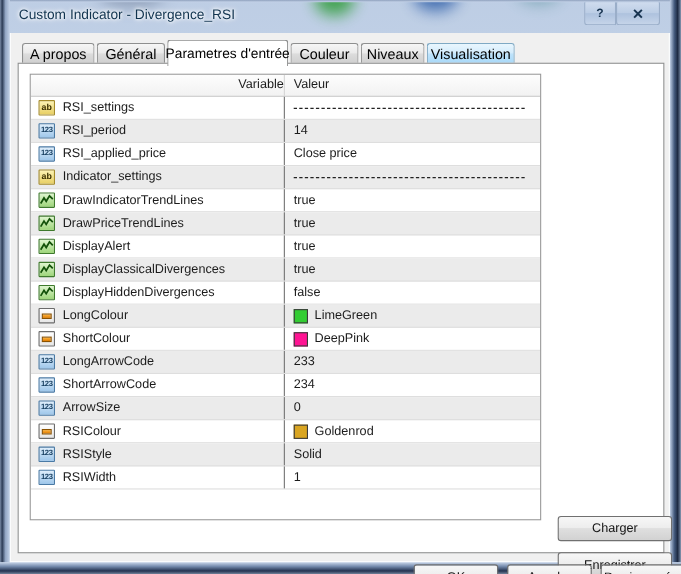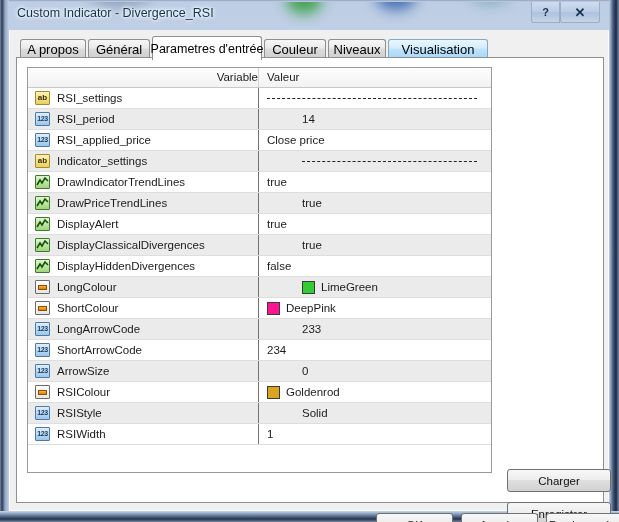--- a/index.html
+++ b/index.html
@@ -146,21 +146,21 @@
   .grid-header .col-val { flex: 1; box-sizing: border-box; padding: 3px 0 0 8px; }
 
   .grid-row {
     display: flex;
     height: 20px;
     border-bottom: 1px solid #dedede;
     font-size: 11.5px;
     color: #1c1c1c;
     align-items: center;
   }
-  .grid-row.alt { background: #ebebeb; gap: 35px; }
+  .grid-row.alt { background: #ebebeb; }
   .cell-var {
     width: 231px; box-sizing: border-box;
     display: flex; align-items: center;
     padding-left: 7px;
     border-right: 1px solid #737373;
     height: 100%;
     overflow: hidden;
     white-space: nowrap;
   }
   .cell-val {
@@ -284,21 +284,21 @@
         </div>
         <div class="tab active" style="left: 136px; width: 110px;">
           <span>Parametres d'entrée</span>
         </div>
         <div class="tab" style="left: 248px; width: 62px;">
           <span>Couleur</span>
         </div>
         <div class="tab" style="left: 312px; width: 58px;">
           <span>Niveaux</span>
         </div>
-        <div class="tab hover" style="left: 372px; width: 100px;">
+        <div class="tab hover" style="left: 372px; width: 80px;">
           <span>Visualisation</span>
         </div>
       </div>
 
     <div id="tabpage">
 
       <div id="grid">
         <div class="grid-header">
           <div class="col-var">Variable</div>
           <div class="col-val">Valeur</div>

